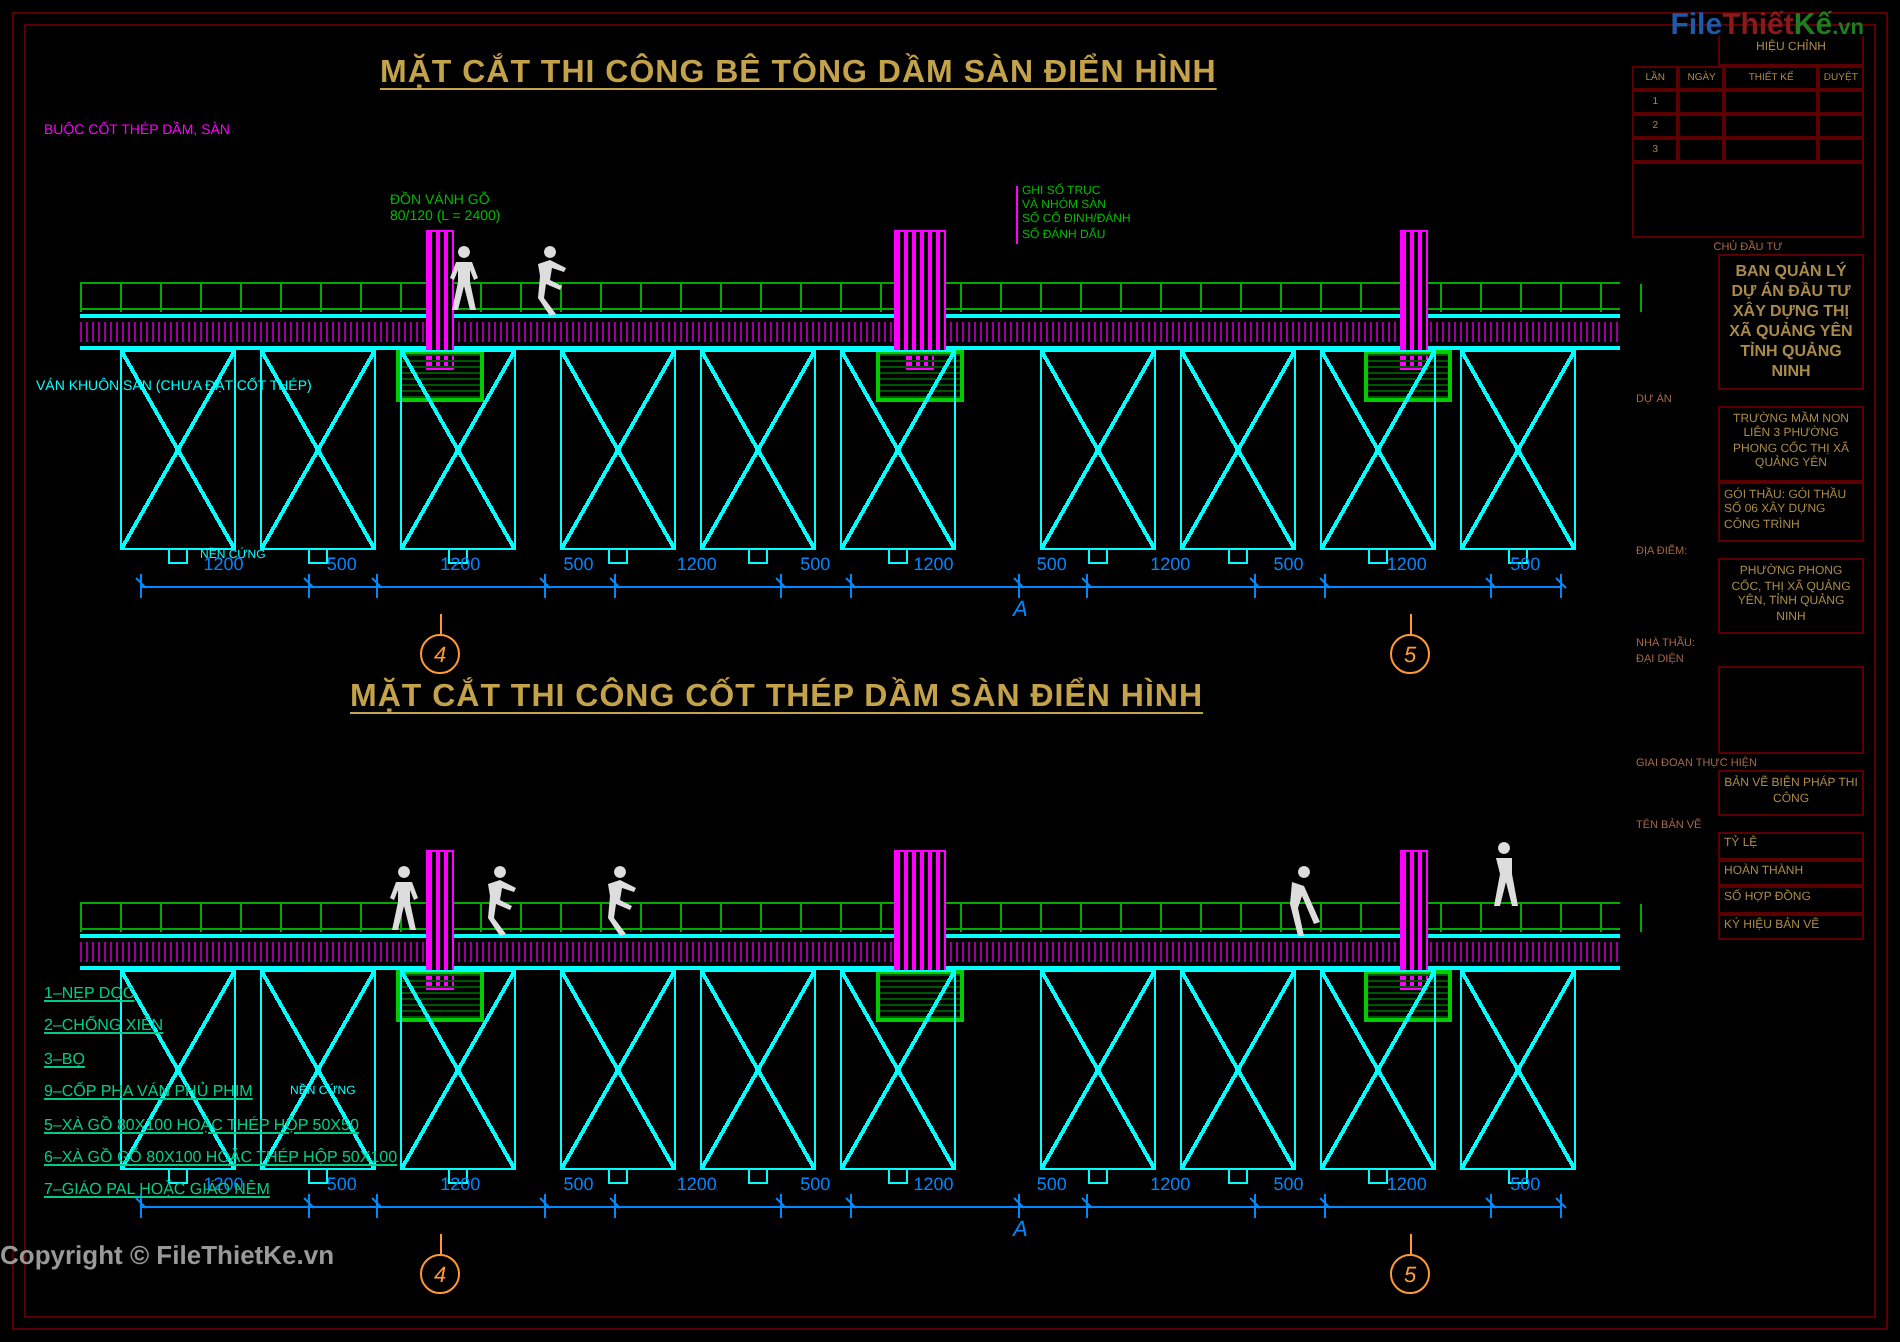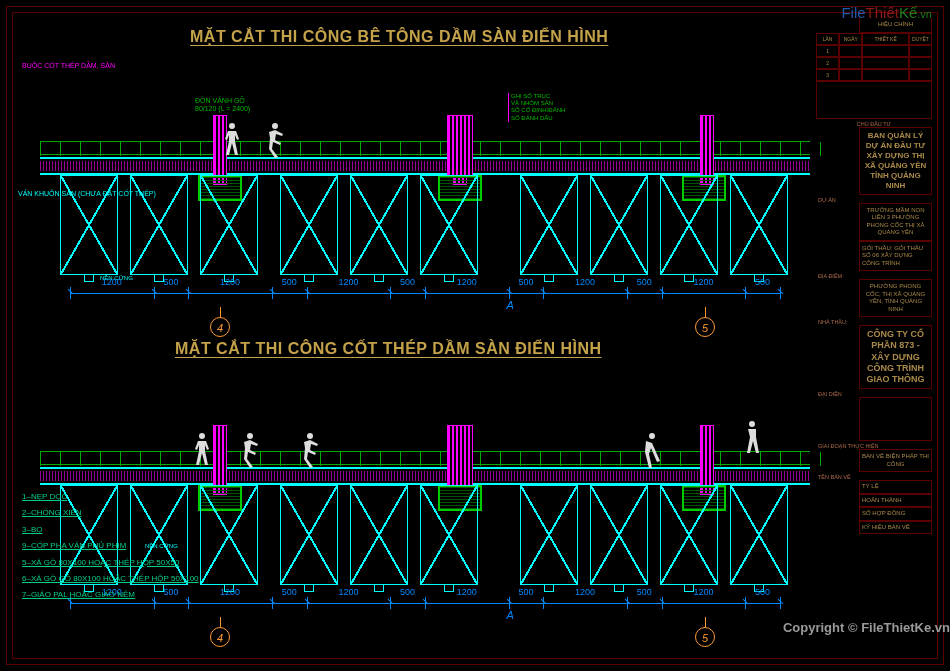--- a/index.html
+++ b/index.html
@@ -23,21 +23,21 @@
   }
   .title-block {
     position: absolute;
     right: 18px; top: 18px;
     width: 116px; height: 640px;
   }
   .logo {
     position: absolute;
     right: 18px; top: 4px;
     font-size: 15px;
-    font-weight: normal;
+    font-weight: bold;
   }
   .logo .f { color:#1e5aa8; }
   .logo .t { color:#8b1a1a; }
   .logo .k { color:#1e7d1e; }
   .logo .vn { color:#1e7d1e; font-size:11px; }
 
   
   .drawing-title {
     position: absolute;
     color: #c4a24a;
@@ -243,21 +243,21 @@
   .tb-cell.big { font-size: 8px; font-weight:bold; }
   .tb-label { color:#aa6a4a; font-size:5.5px; text-align:left; padding:2px 2px 0; }
 
   .mini-head { display:grid; grid-template-columns: 1fr 1fr 1fr 1fr 1fr; }
   .mini-head div { border:1px solid #5a0000; font-size:5px; color:#aa8a4a; text-align:center; padding:2px 0; }
 
   .watermark {
     position:absolute;
     left:0; right:0;
     top:620px;
-    text-align:right;
+    text-align:left;
     color:#999;
     font-size:13px;
     font-weight:bold;
     pointer-events:none;
   }
 
   .ground-label {
     position:absolute;
     font-size:6px;
     color:#00ffff;
@@ -660,21 +660,20 @@
 
   <div class="tb-label">DỰ ÁN</div>
   <div class="tb-cell">TRƯỜNG MẦM NON LIÊN 3 PHƯỜNG PHONG CỐC THỊ XÃ QUẢNG YÊN</div>
 
   <div class="tb-cell" style="text-align:left">GÓI THẦU:   GÓI THẦU SỐ 06 XÂY DỰNG CÔNG TRÌNH</div>
 
   <div class="tb-label">ĐỊA ĐIỂM:</div>
   <div class="tb-cell">PHƯỜNG PHONG CỐC, THỊ XÃ QUẢNG YÊN, TỈNH QUẢNG NINH</div>
 
   <div class="tb-label">NHÀ THẦU:</div>
-  <div class="tb-cell big" style="font-size:9px">CÔNG TY CỔ PHẦN 873 - XÂY DỰNG CÔNG TRÌNH GIAO THÔNG</div>
 
   <div class="tb-label">ĐẠI DIỆN</div>
   <div class="tb-cell" style="height:44px"></div>
 
   <div class="tb-label">GIAI ĐOẠN THỰC HIỆN</div>
   <div class="tb-cell">BẢN VẼ BIỆN PHÁP THI CÔNG</div>
 
   <div class="tb-label">TÊN BẢN VẼ</div>
 
   <div class="tb-cell" style="text-align:left; padding:2px">TỶ LỆ</div>

